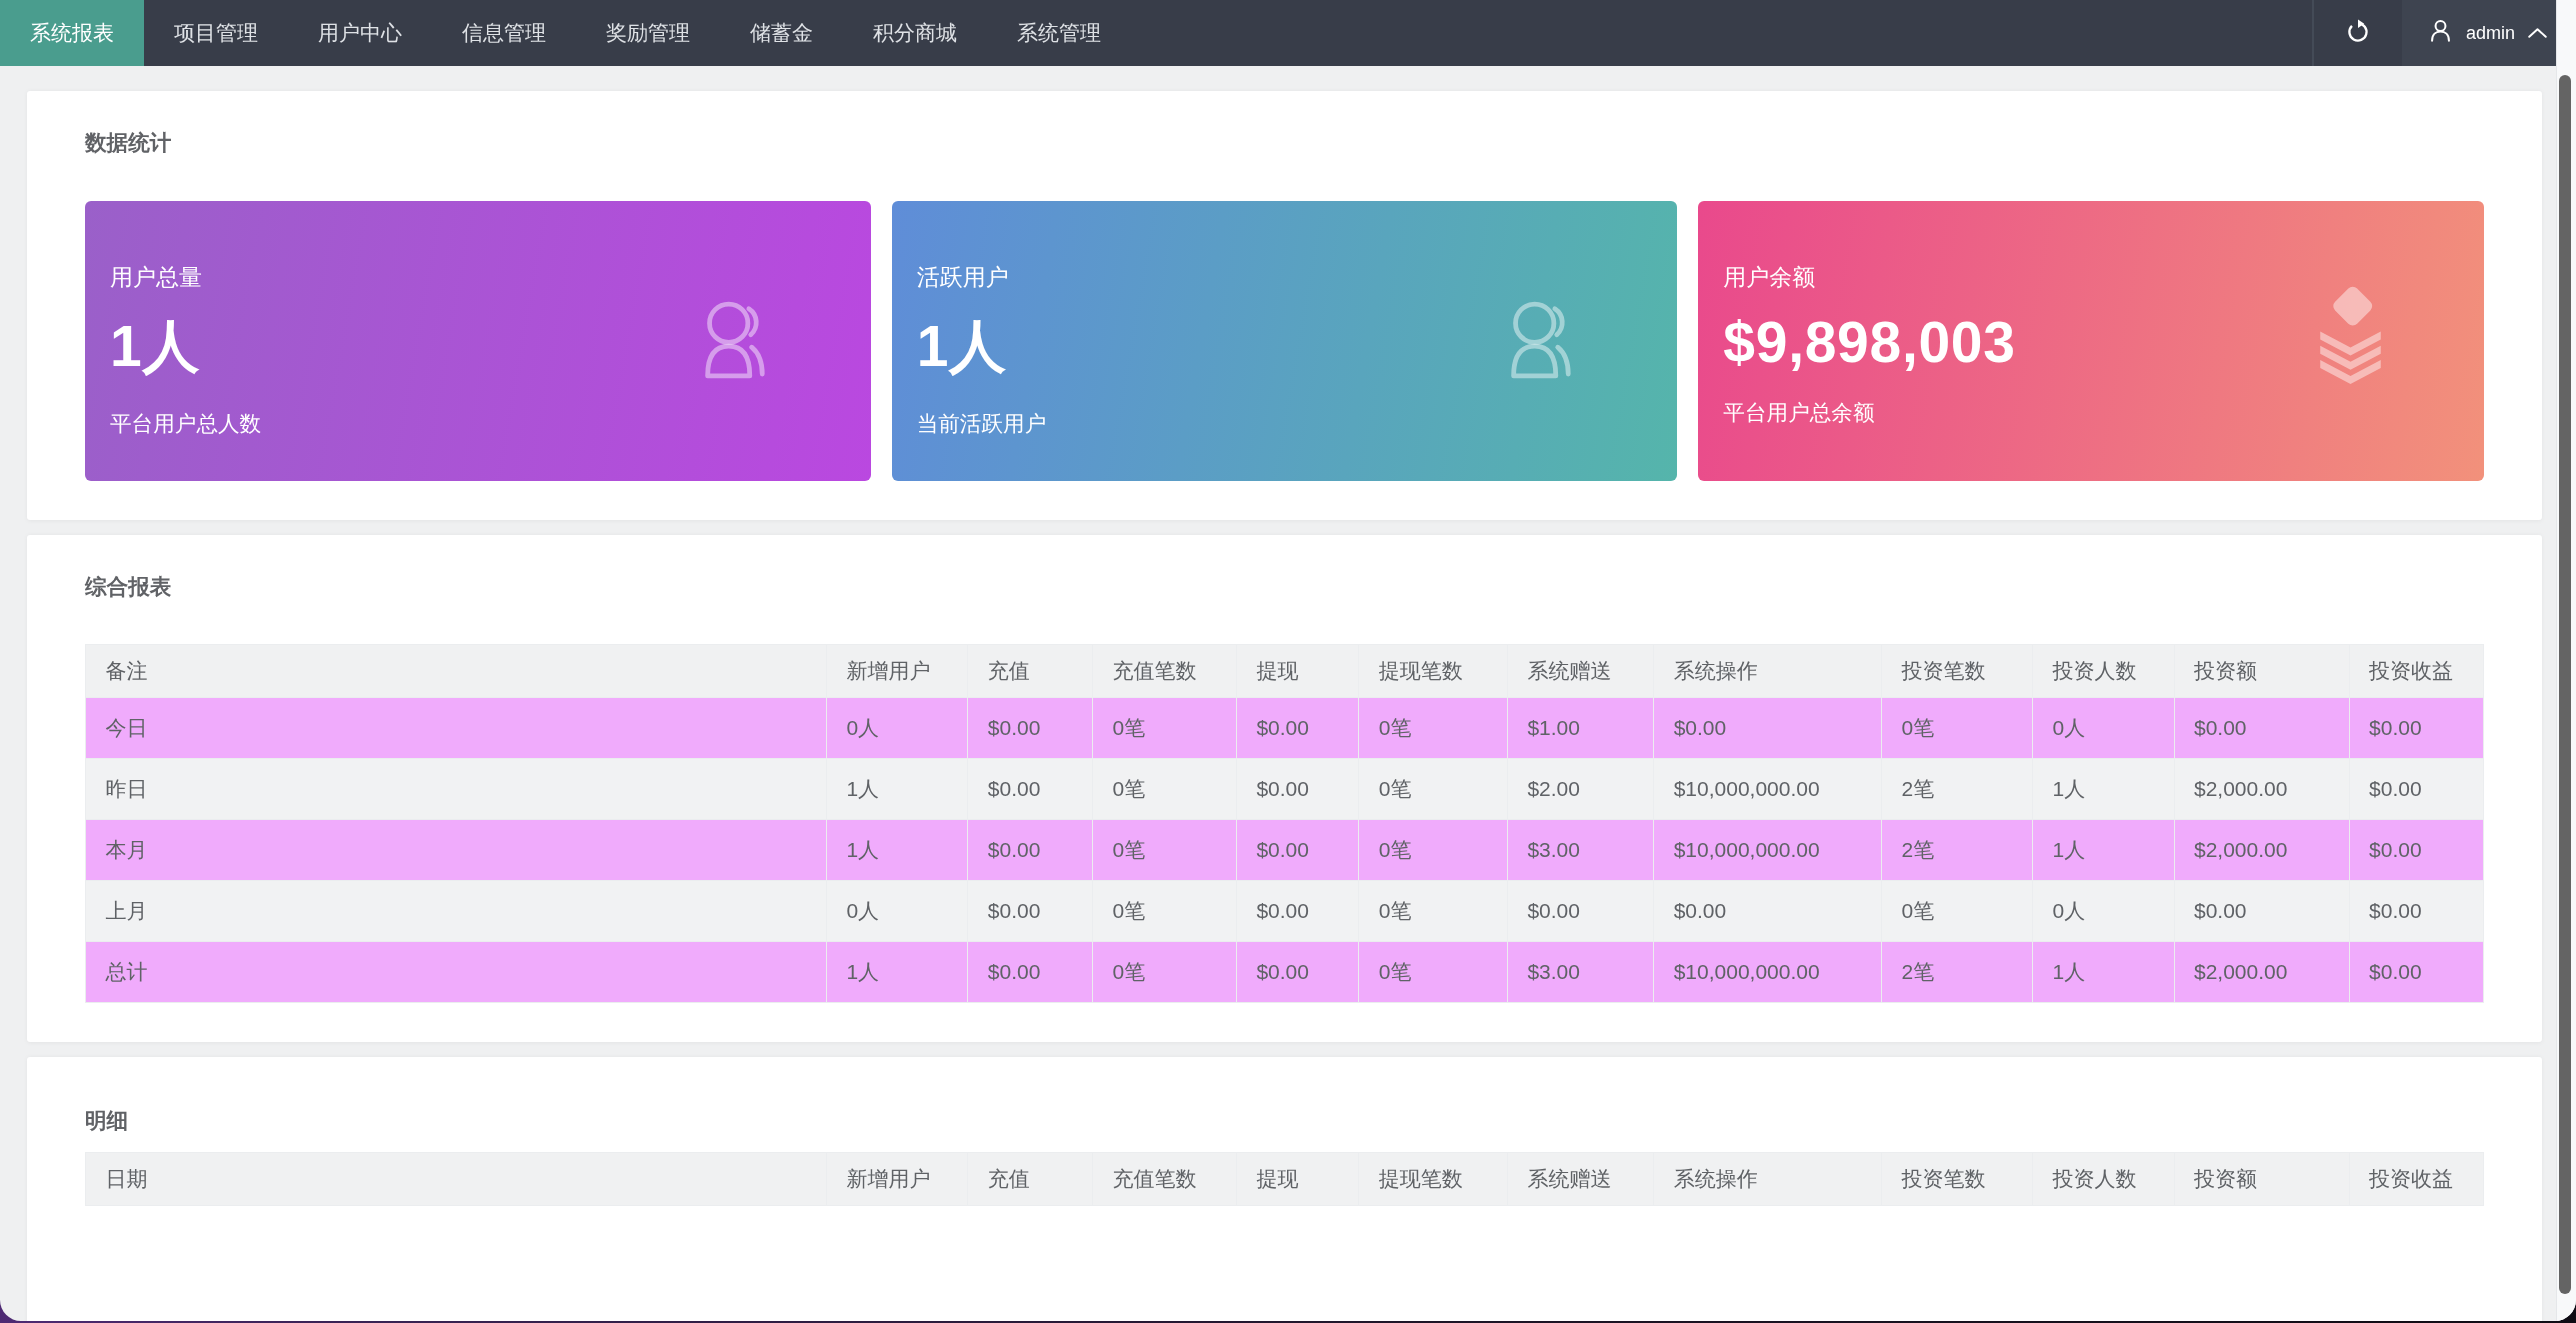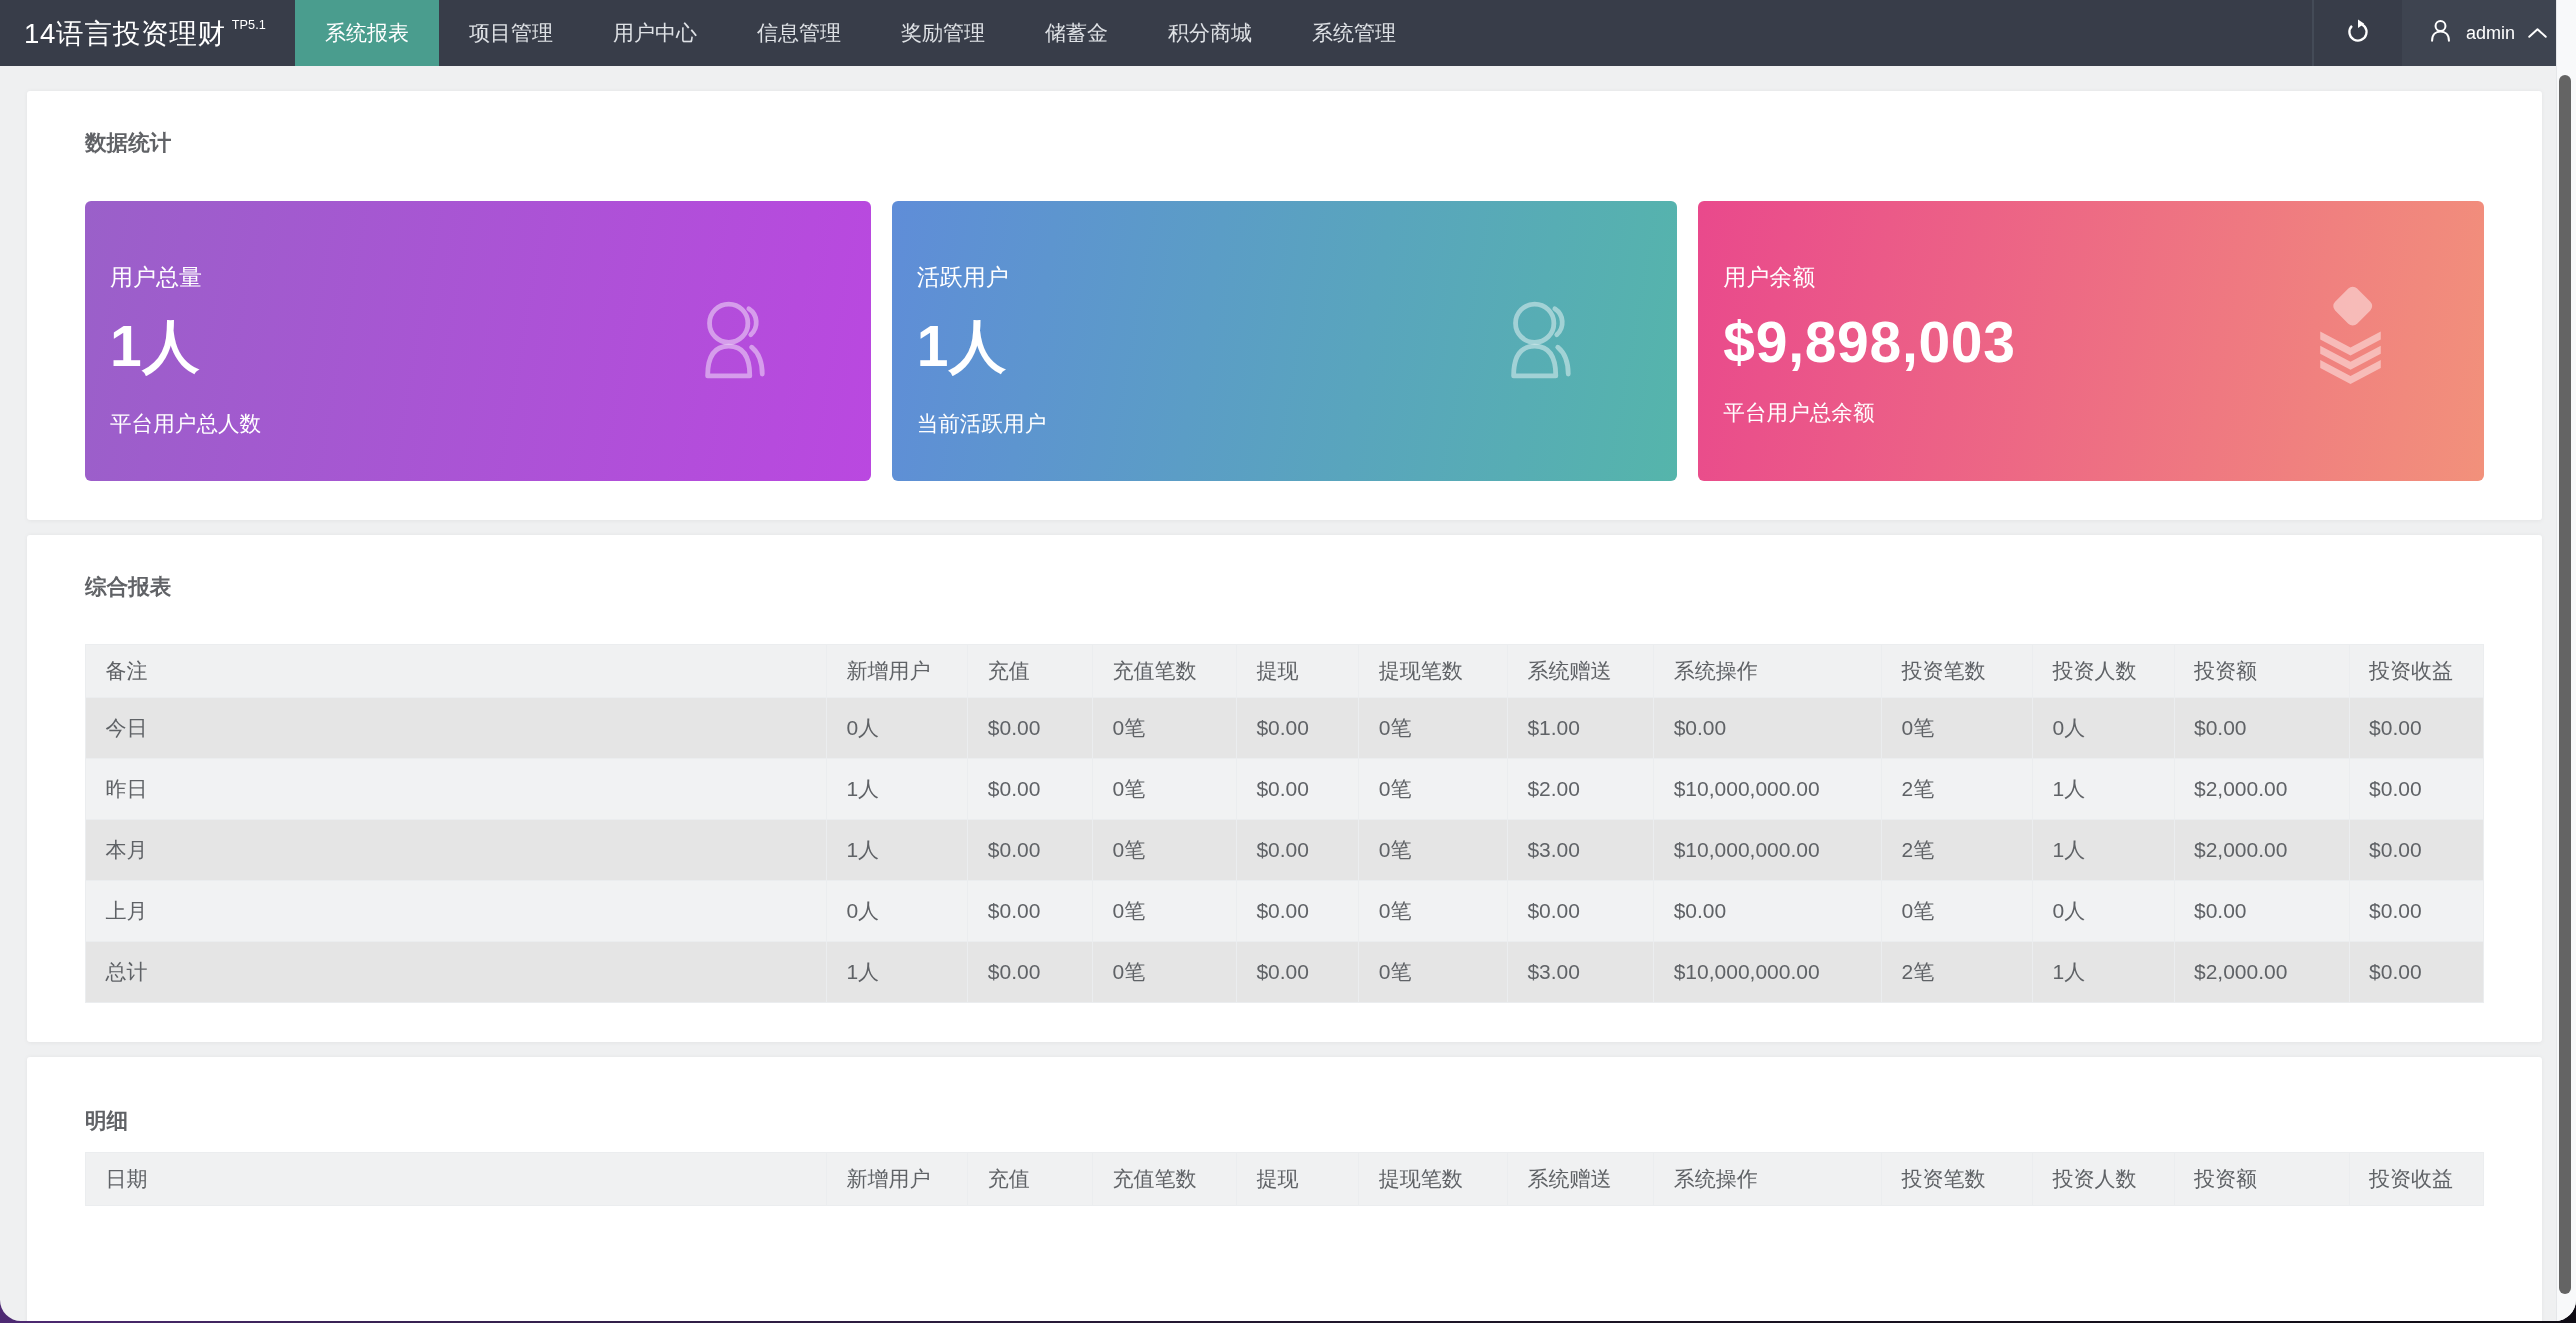--- a/index.html
+++ b/index.html
@@ -35,21 +35,21 @@
   .card-active{background:linear-gradient(100deg,#5f8dd8 0%,#55b5ab 100%);}
   .card-balance{background:linear-gradient(100deg,#e9498c 0%,#f2917b 100%);}
   .card-title{font-size:23px;}
   .card-value{font-size:57px;font-weight:600;margin-top:16.4px;letter-spacing:0.7px;}
   .card-subtitle{font-size:21.6px;margin-top:22.4px;}
   .card-icon{position:absolute;right:89px;top:50%;transform:translateY(-50%);}
   
   table{width:100%;border-collapse:collapse;table-layout:fixed;font-size:21px;color:#5f6266;margin-top:45px;}
   th,td{border:0.7px solid #ebedef;text-align:left;padding:0 7.5px 0 19.4px;font-weight:400;overflow:hidden;white-space:nowrap;}
   thead th{background:#f0f1f2;height:52px;}
-  tbody td{height:60px;background:#e5e5e5;}
+  tbody td{height:60px;background:#f0abfc;}
   tbody tr:nth-child(even) td{background:#f1f2f3;}
   
   .panel-detail{padding-bottom:0;margin-bottom:0;min-height:313px;}
   .search-row{display:flex;justify-content:flex-end;}
   .time-input{width:483px;height:55px;box-sizing:border-box;border:1.5px solid #dcdfe6;border-radius:4.5px;
     font-size:21.6px;padding:0 19.4px;color:#606266;outline:none;background:#fff;
     font-family:"Liberation Sans","DejaVu Sans",sans-serif;}
   .time-input::placeholder{color:#bfc4cc;}
   .button-row{display:flex;justify-content:flex-end;margin-top:22.4px;}
   .search-btn{width:97px;height:52px;background:#fff;border:1.5px solid #d8dbe0;border-radius:4.5px;
@@ -61,24 +61,20 @@
   
   .scrollbar{position:absolute;top:0;right:0;bottom:0;width:19.4px;background:#f8f9fa;border-left:0.7px solid #e5e7e9;}
   .scrollbar-thumb{position:absolute;left:2.2px;width:12.7px;top:75px;bottom:27px;background:#646464;border-radius:6.7px;}
 </style>
 </head>
 <body>
 
 <div class="window">
 
   <header class="navbar">
-    <div class="brand">
-      <span class="brand-name">14语言投资理财</span>
-      <span class="brand-ver">TP5.1</span>
-    </div>
     <nav class="tabs">
       <div class="tab active">系统报表</div>
       <div class="tab">项目管理</div>
       <div class="tab">用户中心</div>
       <div class="tab">信息管理</div>
       <div class="tab">奖励管理</div>
       <div class="tab">储蓄金</div>
       <div class="tab">积分商城</div>
       <div class="tab">系统管理</div>
     </nav>

